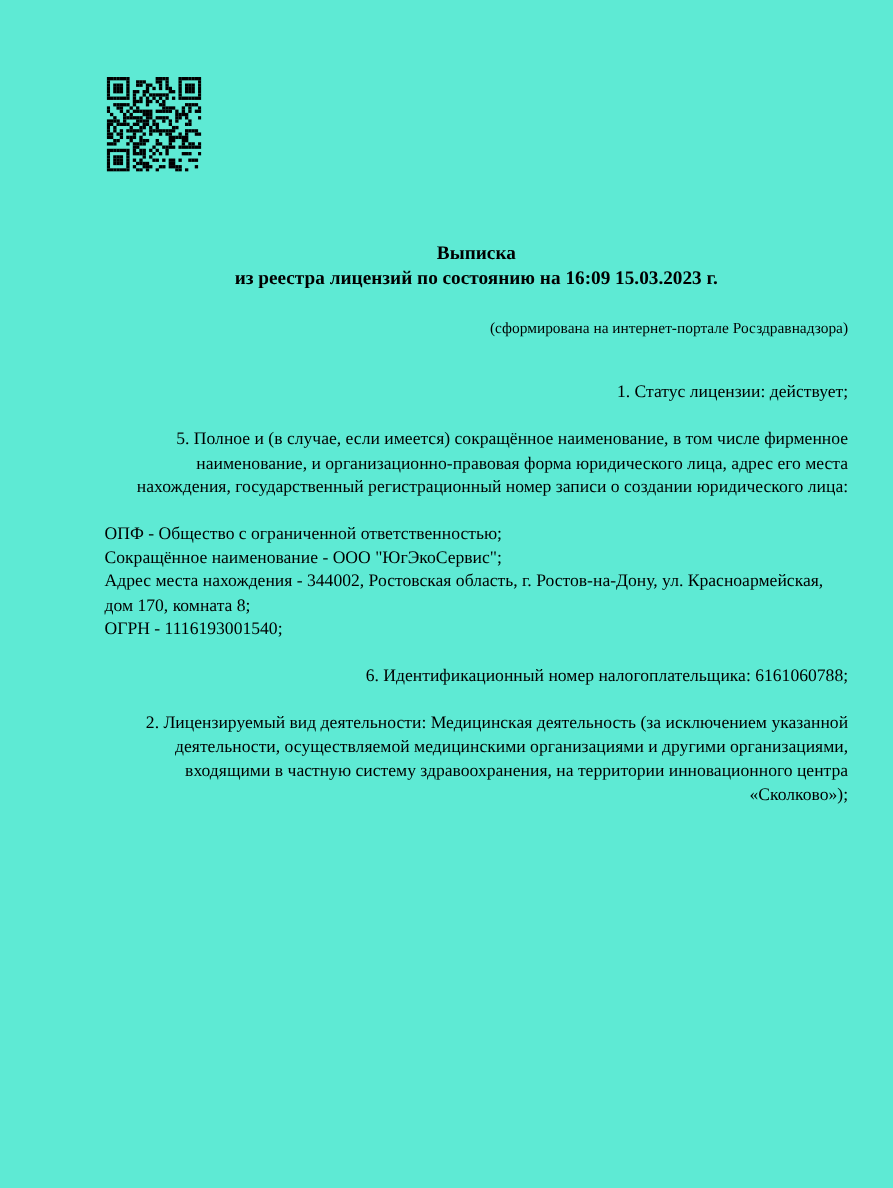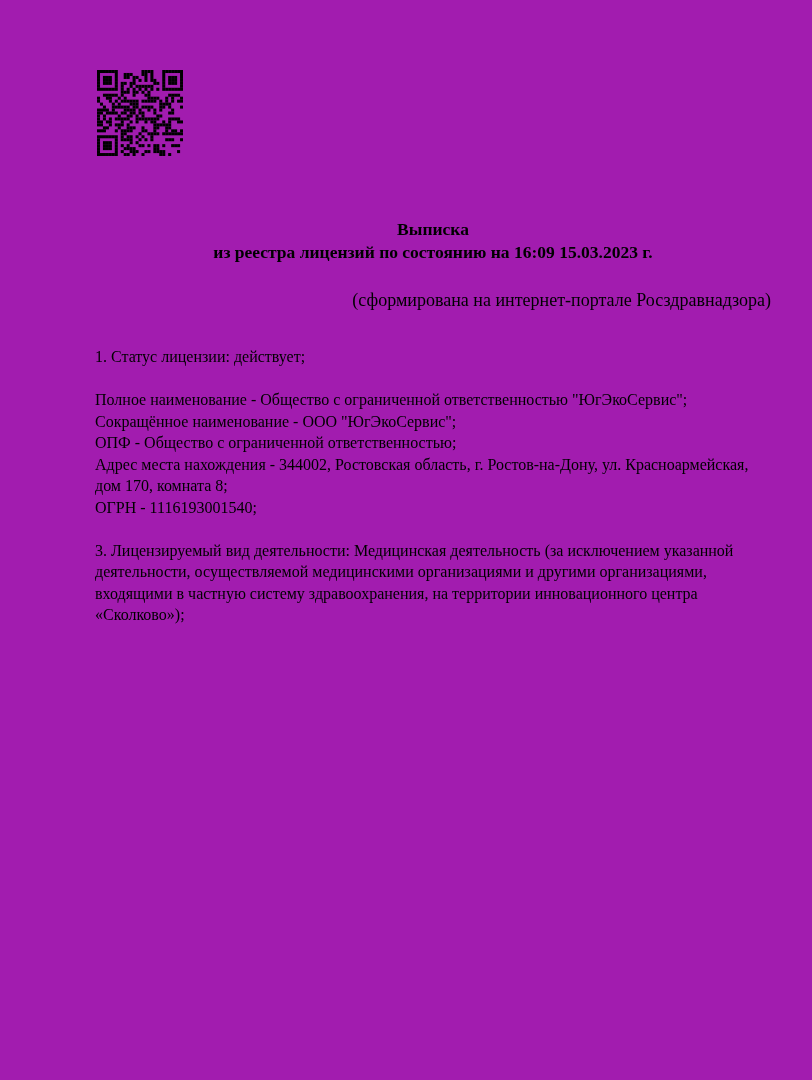--- a/index.html
+++ b/index.html
@@ -4,21 +4,21 @@
 <style>
   html, body {
     margin: 0;
     padding: 0;
     background: #ffffff;
   }
   .page {
     position: relative;
     width: 812px;
     height: 1080px;
-    background: #a21caf;
+    background: #5eead4;
     font-family: "Liberation Serif", "DejaVu Serif", serif;
     color: #000000;
     overflow: hidden;
   }
   .qr {
     position: absolute;
     left: 97px;
     top: 70px;
     width: 86px;
     height: 86px;
@@ -31,31 +31,32 @@
   }
   .title {
     text-align: center;
     font-weight: bold;
     font-size: 17.5px;
     line-height: 23px;
     margin: 0 0 0 0;
   }
   .subtitle {
     text-align: right;
-    font-size: 18px;
+    font-size: 14px;
     line-height: 16px;
     margin-top: 28px;
   }
   .body-text {
     margin-top: 38px;
     font-size: 16px;
     line-height: 21.5px;
   }
   .para {
     margin: 0 0 21.5px 0;
+    text-align: right;
   }
   .company-block {
     margin: 0 0 21.5px 0;
   }
   .company-block div {
     margin: 0;
   }
   .last-line {
     margin-top: 21.5px;
   }
@@ -475,29 +476,30 @@
 
     <div class="subtitle">(сформирована на интернет-портале Росздравнадзора)</div>
 
     <div class="body-text">
 
       <p class="para">1. Статус лицензии: действует;</p>
 
 
 
 
+      <p class="para">5. Полное и (в случае, если имеется) сокращённое наименование, в том числе фирменное наименование, и организационно-правовая форма юридического лица, адрес его места нахождения, государственный регистрационный номер записи о создании юридического лица:</p>
 
       <div class="company-block">
-        <div>Полное наименование - Общество с ограниченной ответственностью "ЮгЭкоСервис";</div>
+        <div>ОПФ - Общество с ограниченной ответственностью;</div>
         <div>Сокращённое наименование - ООО "ЮгЭкоСервис";</div>
-        <div>ОПФ - Общество с ограниченной ответственностью;</div>
         <div>Адрес места нахождения - 344002, Ростовская область, г. Ростов-на-Дону, ул. Красноармейская, дом 170, комната 8;</div>
         <div>ОГРН - 1116193001540;</div>
       </div>
 
-
-      <p class="para">3. Лицензируемый вид деятельности: Медицинская деятельность (за исключением указанной деятельности, осуществляемой медицинскими организациями и другими организациями, входящими в частную систему здравоохранения, на территории инновационного центра «Сколково»);</p>
+      <p class="para">6. Идентификационный номер налогоплательщика: 6161060788;</p>
+
+      <p class="para">2. Лицензируемый вид деятельности: Медицинская деятельность (за исключением указанной деятельности, осуществляемой медицинскими организациями и другими организациями, входящими в частную систему здравоохранения, на территории инновационного центра «Сколково»);</p>
 
 
 
     </div>
   </div>
 </div>
 
 </body></html>

